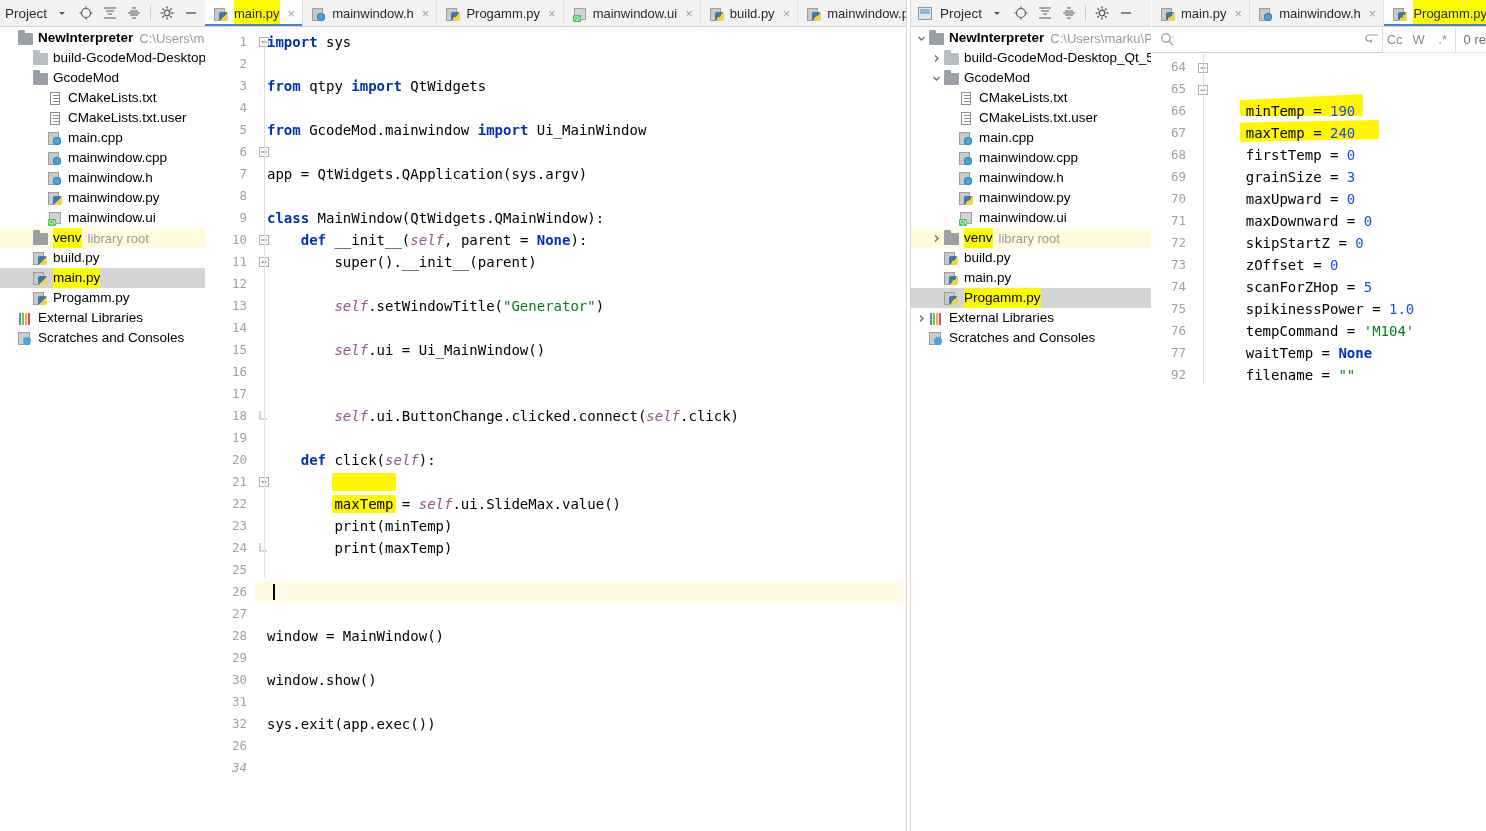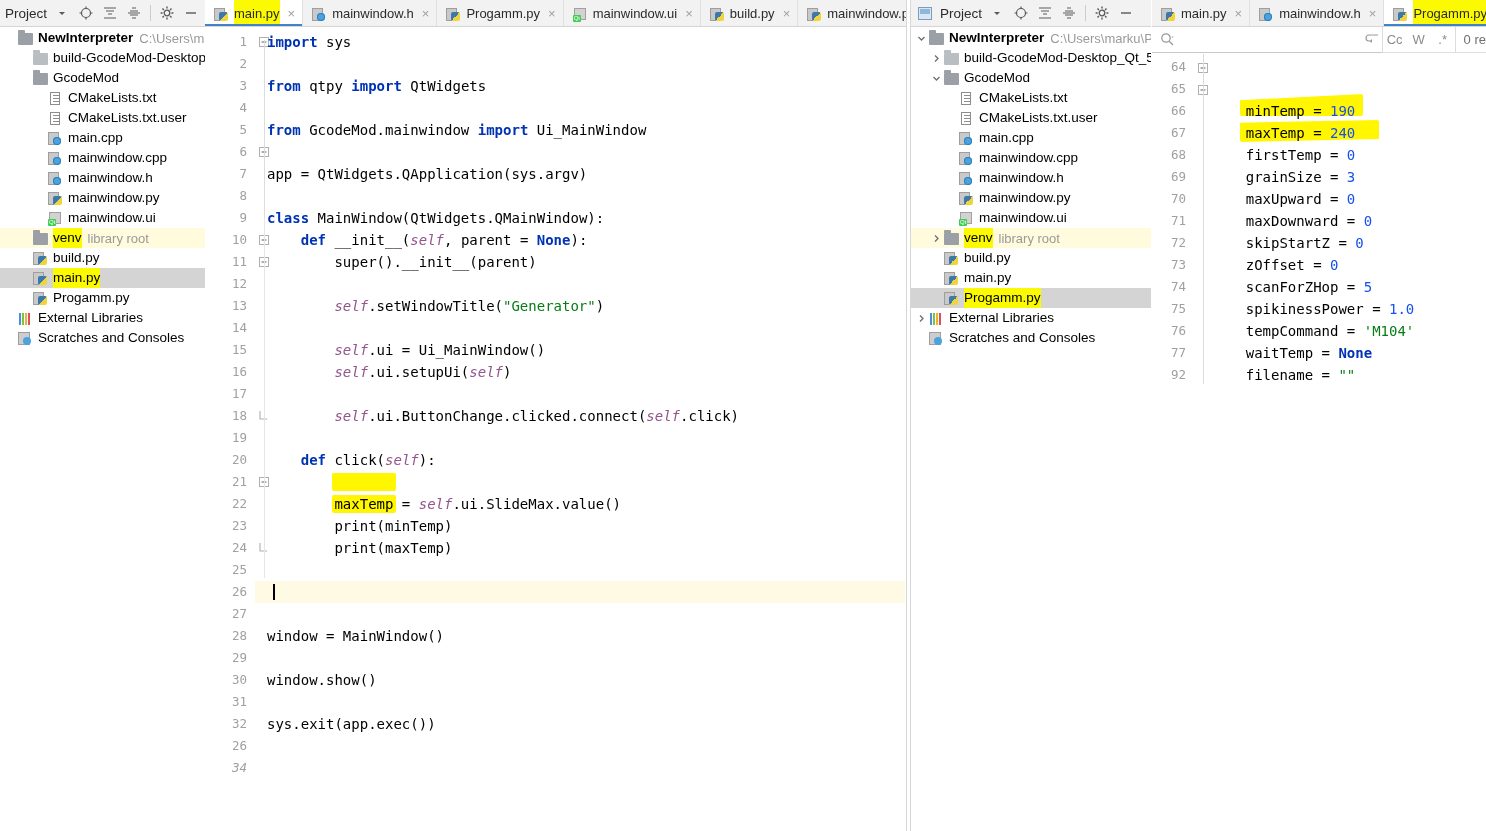--- a/index.html
+++ b/index.html
@@ -420,21 +420,20 @@
           <div class="cline" style="top: 113px; height: 22px; line-height: 22px; position: absolute; z-index: 2;"></div>
           <div class="cline" style="top: 135px; height: 22px; line-height: 22px; position: absolute; z-index: 2;"><span class="d">app = QtWidgets.QApplication(sys.argv)</span></div>
           <div class="cline" style="top: 157px; height: 22px; line-height: 22px; position: absolute; z-index: 2;"></div>
           <div class="cline" style="top: 179px; height: 22px; line-height: 22px; position: absolute; z-index: 2;"><span class="k">class</span><span class="d"> MainWindow(QtWidgets.QMainWindow):</span></div>
           <div class="cline" style="top: 201px; height: 22px; line-height: 22px; position: absolute; z-index: 2;"><span class="d">    </span><span class="k">def</span><span class="d"> __init__(</span><span class="self">self</span><span class="d">, parent = </span><span class="k">None</span><span class="d">):</span></div>
           <div class="cline" style="top: 223px; height: 22px; line-height: 22px; position: absolute; z-index: 2;"><span class="d">        super().__init__(parent)</span></div>
           <div class="cline" style="top: 245px; height: 22px; line-height: 22px; position: absolute; z-index: 2;"></div>
           <div class="cline" style="top: 267px; height: 22px; line-height: 22px; position: absolute; z-index: 2;"><span class="d">        </span><span class="self">self</span><span class="d">.setWindowTitle(</span><span class="s">"Generator"</span><span class="d">)</span></div>
           <div class="cline" style="top: 289px; height: 22px; line-height: 22px; position: absolute; z-index: 2;"></div>
           <div class="cline" style="top: 311px; height: 22px; line-height: 22px; position: absolute; z-index: 2;"><span class="d">        </span><span class="self">self</span><span class="d">.ui = Ui_MainWindow()</span></div>
-          <div class="cline" style="top: 333px; height: 22px; line-height: 22px; position: absolute; z-index: 2;"><span class="d">        </span><span class="self">self</span><span class="d">.ui.setupUi(</span><span class="self">self</span><span class="d">)</span></div>
           <div class="cline" style="top: 355px; height: 22px; line-height: 22px; position: absolute; z-index: 2;"></div>
           <div class="cline" style="top: 377px; height: 22px; line-height: 22px; position: absolute; z-index: 2;"><span class="d">        </span><span class="self">self</span><span class="d">.ui.ButtonChange.clicked.connect(</span><span class="self">self</span><span class="d">.click)</span></div>
           <div class="cline" style="top: 399px; height: 22px; line-height: 22px; position: absolute; z-index: 2;"></div>
           <div class="cline" style="top: 421px; height: 22px; line-height: 22px; position: absolute; z-index: 2;"><span class="d">    </span><span class="k">def</span><span class="d"> click(</span><span class="self">self</span><span class="d">):</span></div>
           <div class="cline" style="top: 465px; height: 22px; line-height: 22px; position: absolute; z-index: 2;"><span class="d">        maxTemp = </span><span class="self">self</span><span class="d">.ui.SlideMax.value()</span></div>
           <div class="cline" style="top: 487px; height: 22px; line-height: 22px; position: absolute; z-index: 2;"><span class="d">        print(minTemp)</span></div>
           <div class="cline" style="top: 509px; height: 22px; line-height: 22px; position: absolute; z-index: 2;"><span class="d">        print(maxTemp)</span></div>
           <div class="cline" style="top: 531px; height: 22px; line-height: 22px; position: absolute; z-index: 2;"></div>
           <div class="cline" style="top: 553px; height: 22px; line-height: 22px; position: absolute; z-index: 2;"></div>
           <div class="cline" style="top: 575px; height: 22px; line-height: 22px; position: absolute; z-index: 2;"></div>

